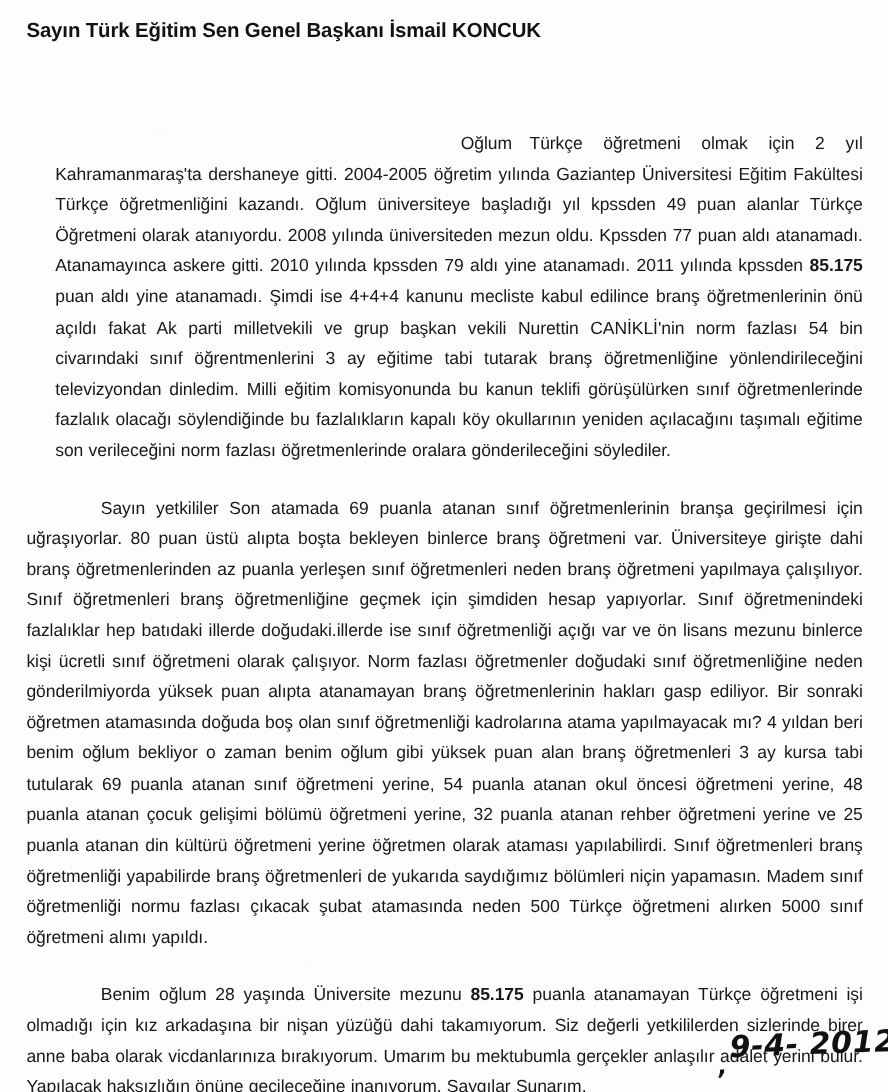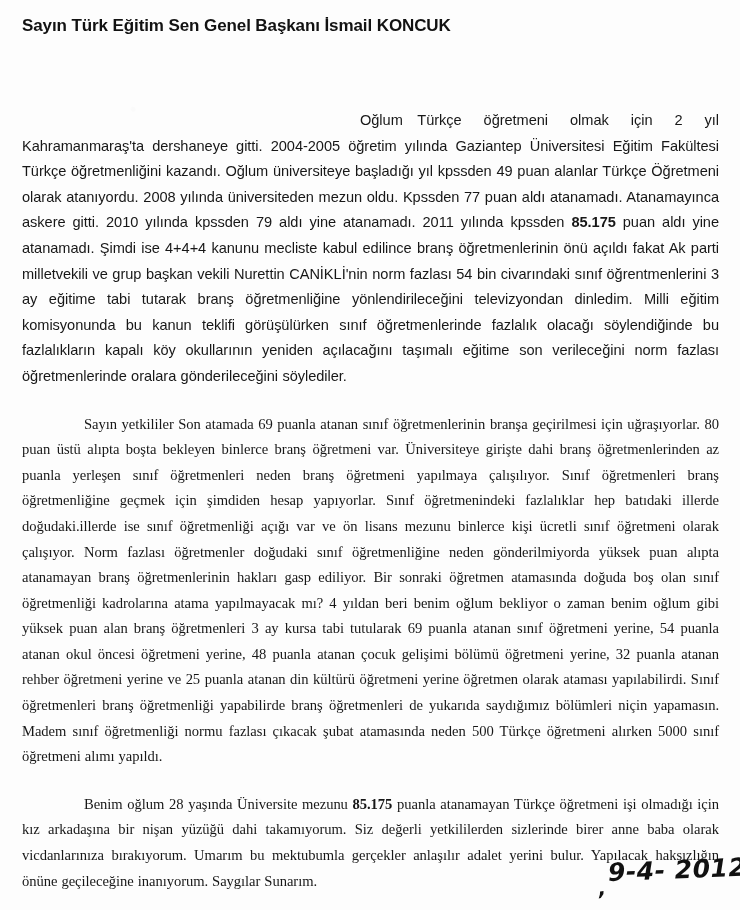--- a/index.html
+++ b/index.html
@@ -53,22 +53,22 @@
     line-height: 25.6px;
     text-align: justify;
     text-justify: inter-word;
     color: #171717;
     letter-spacing: -0.05px;
     word-spacing: 0.4px;
   }
   p.para:last-child { margin-bottom: 0; }
 
   
-  p.para.indent-large { text-indent: 338px; }
-  p.para.indent-normal { text-indent: 62px; font-family: Liberation Serif, serif; }
+  p.para.indent-large { text-indent: 338px; margin-left: 24px; }
+  p.para.indent-normal { text-indent: 62px; }
 
   b.num { font-weight: bold; }
 
   .hand-date {
     position: absolute;
     left: 608px;
     top: 858px;
     font-family: "DejaVu Sans", sans-serif;
     font-size: 25px;
     font-weight: bold;

